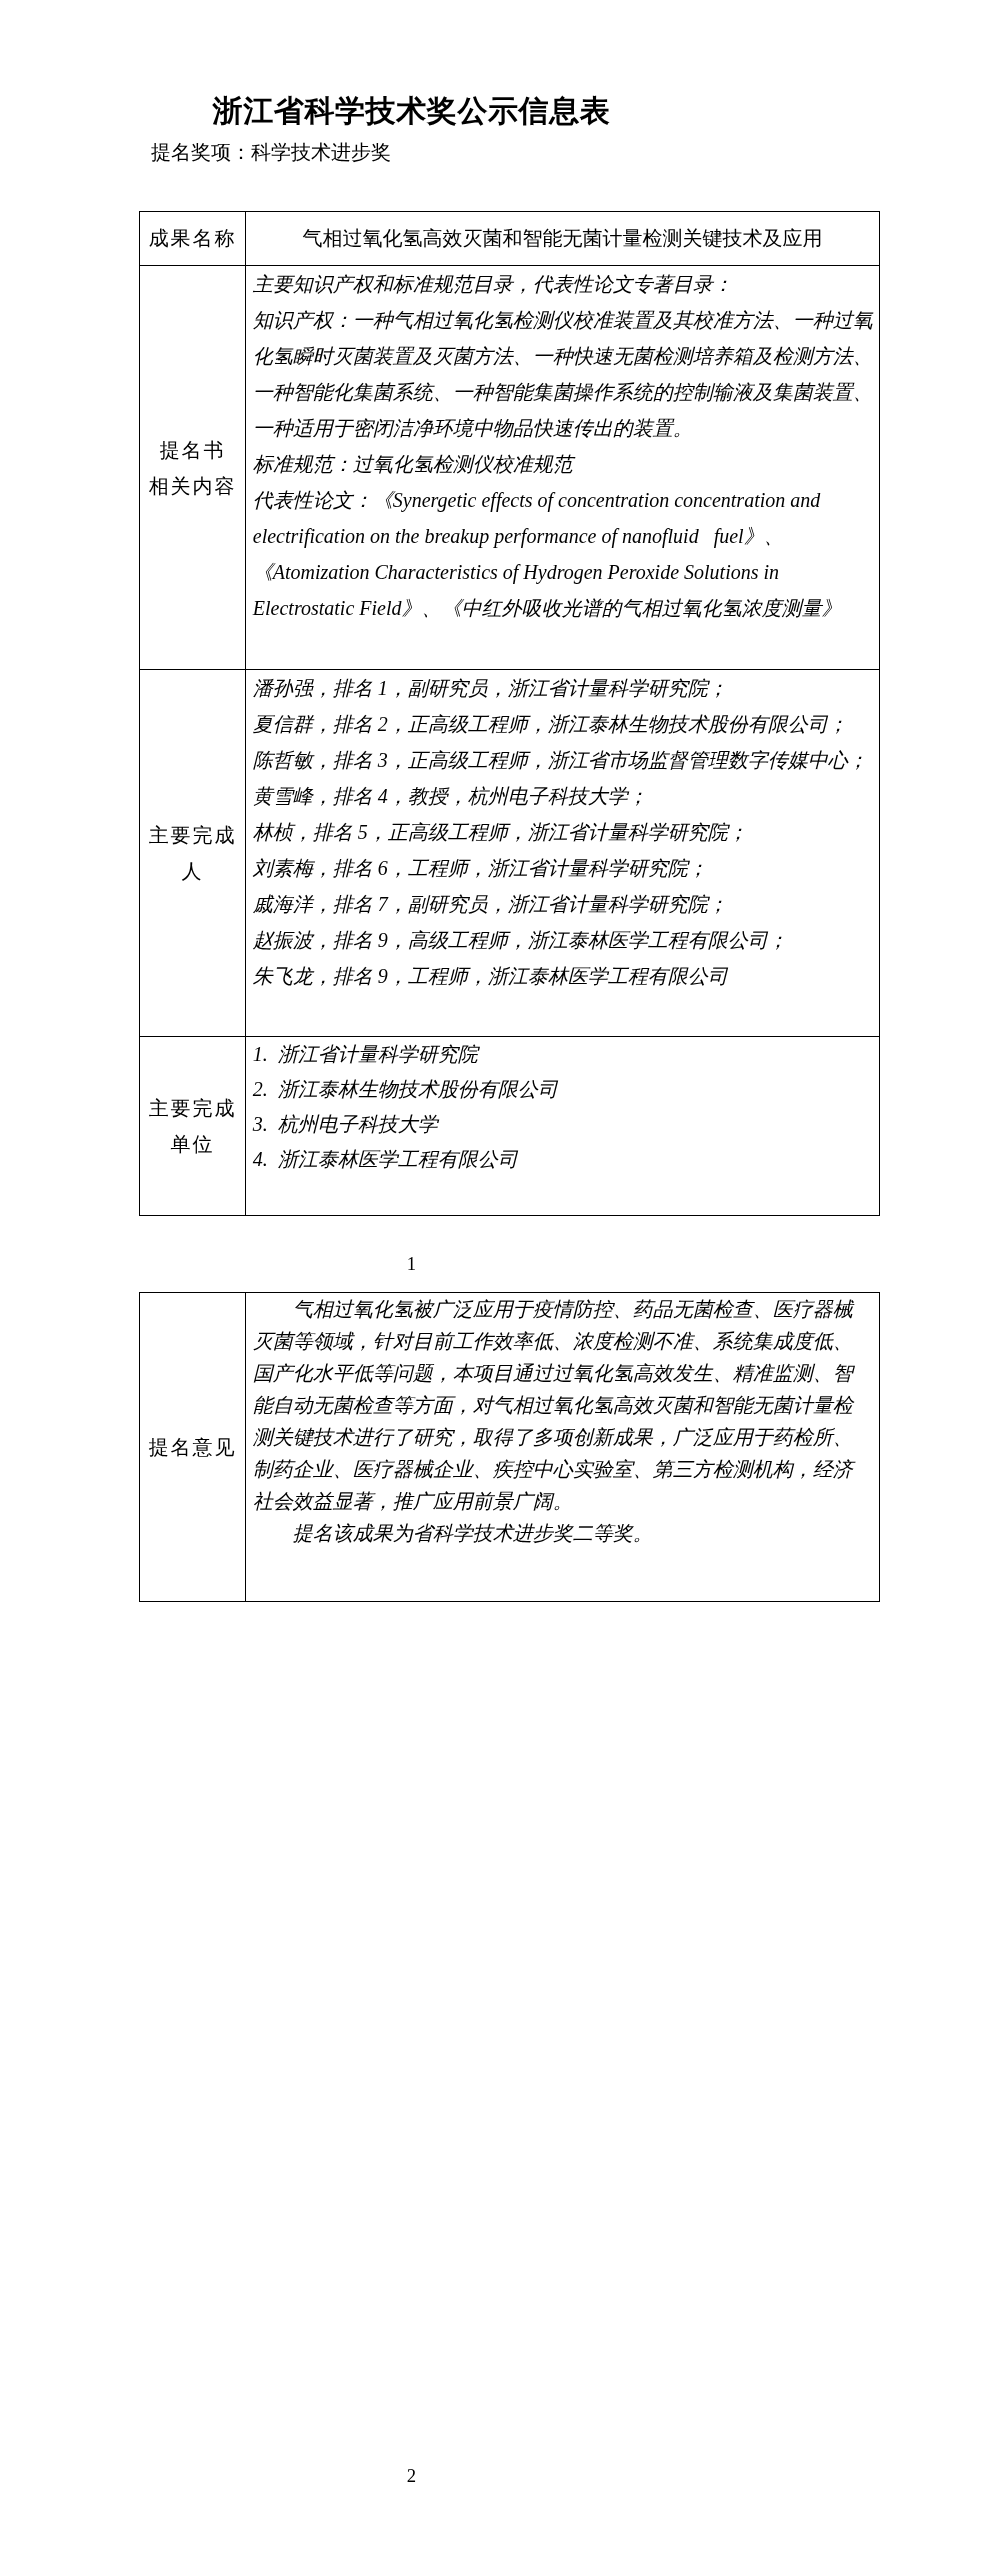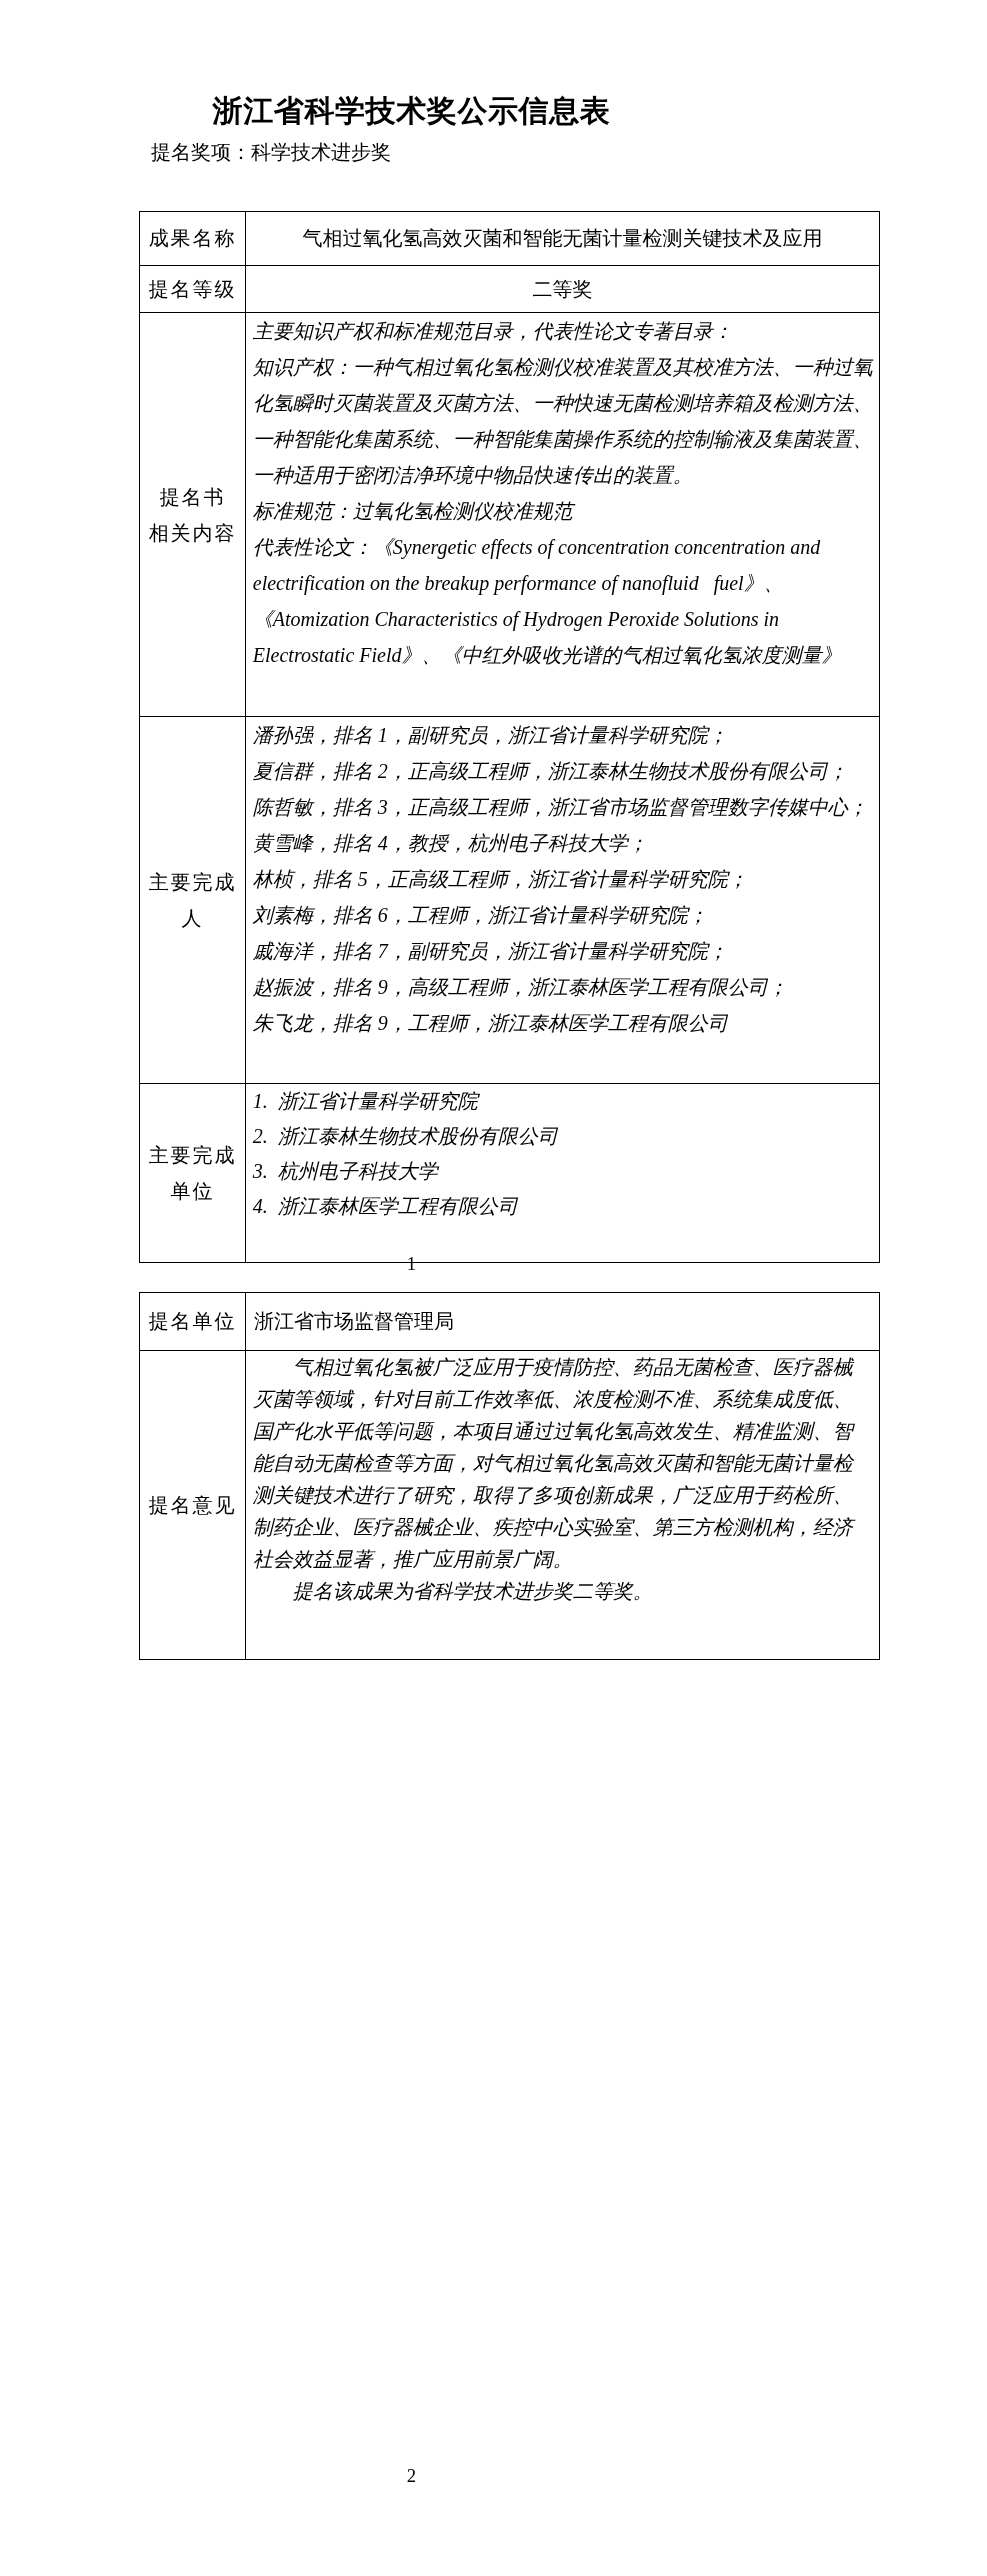--- a/index.html
+++ b/index.html
@@ -37,24 +37,20 @@
 
   <table class="tbl tbl1">
     <colgroup>
         <col style="width:106px">
         <col style="width:634px">
       </colgroup>
     <tbody>
         <tr class="r1">
       <td class="lab">成果名称</td>
       <td class="val center">气相过氧化氢高效灭菌和智能无菌计量检测关键技术及应用</td>
-    </tr>
-    <tr class="r2">
-      <td class="lab">提名等级</td>
-      <td class="val center">二等奖</td>
     </tr>
     <tr class="r3">
       <td class="lab">
             <div class="tline">提名书</div>
             <div class="tline">相关内容</div>
           </td>
       <td class="lines pt12">
             <div class="tline">主要知识产权和标准规范目录，代表性论文专著目录：</div>
             <div class="tline">知识产权：一种气相过氧化氢检测仪校准装置及其校准方法、一种过氧</div>
             <div class="tline">化氢瞬时灭菌装置及灭菌方法、一种快速无菌检测培养箱及检测方法、</div>
@@ -100,24 +96,20 @@
     </table>
 
   <div class="pagenum p1">1</div>
 
   <table class="tbl tbl2">
     <colgroup>
         <col style="width:106px">
         <col style="width:634px">
       </colgroup>
     <tbody>
-        <tr class="t2r1">
-      <td class="lab">提名单位</td>
-      <td class="val unitval">浙江省市场监督管理局</td>
-    </tr>
     <tr class="t2r2">
       <td class="lab">提名意见</td>
       <td class="lines pt22 lh52">
             <div class="tline">　　气相过氧化氢被广泛应用于疫情防控、药品无菌检查、医疗器械</div>
             <div class="tline">灭菌等领域，针对目前工作效率低、浓度检测不准、系统集成度低、</div>
             <div class="tline">国产化水平低等问题，本项目通过过氧化氢高效发生、精准监测、智</div>
             <div class="tline">能自动无菌检查等方面，对气相过氧化氢高效灭菌和智能无菌计量检</div>
             <div class="tline">测关键技术进行了研究，取得了多项创新成果，广泛应用于药检所、</div>
             <div class="tline">制药企业、医疗器械企业、疾控中心实验室、第三方检测机构，经济</div>
             <div class="tline">社会效益显著，推广应用前景广阔。</div>

